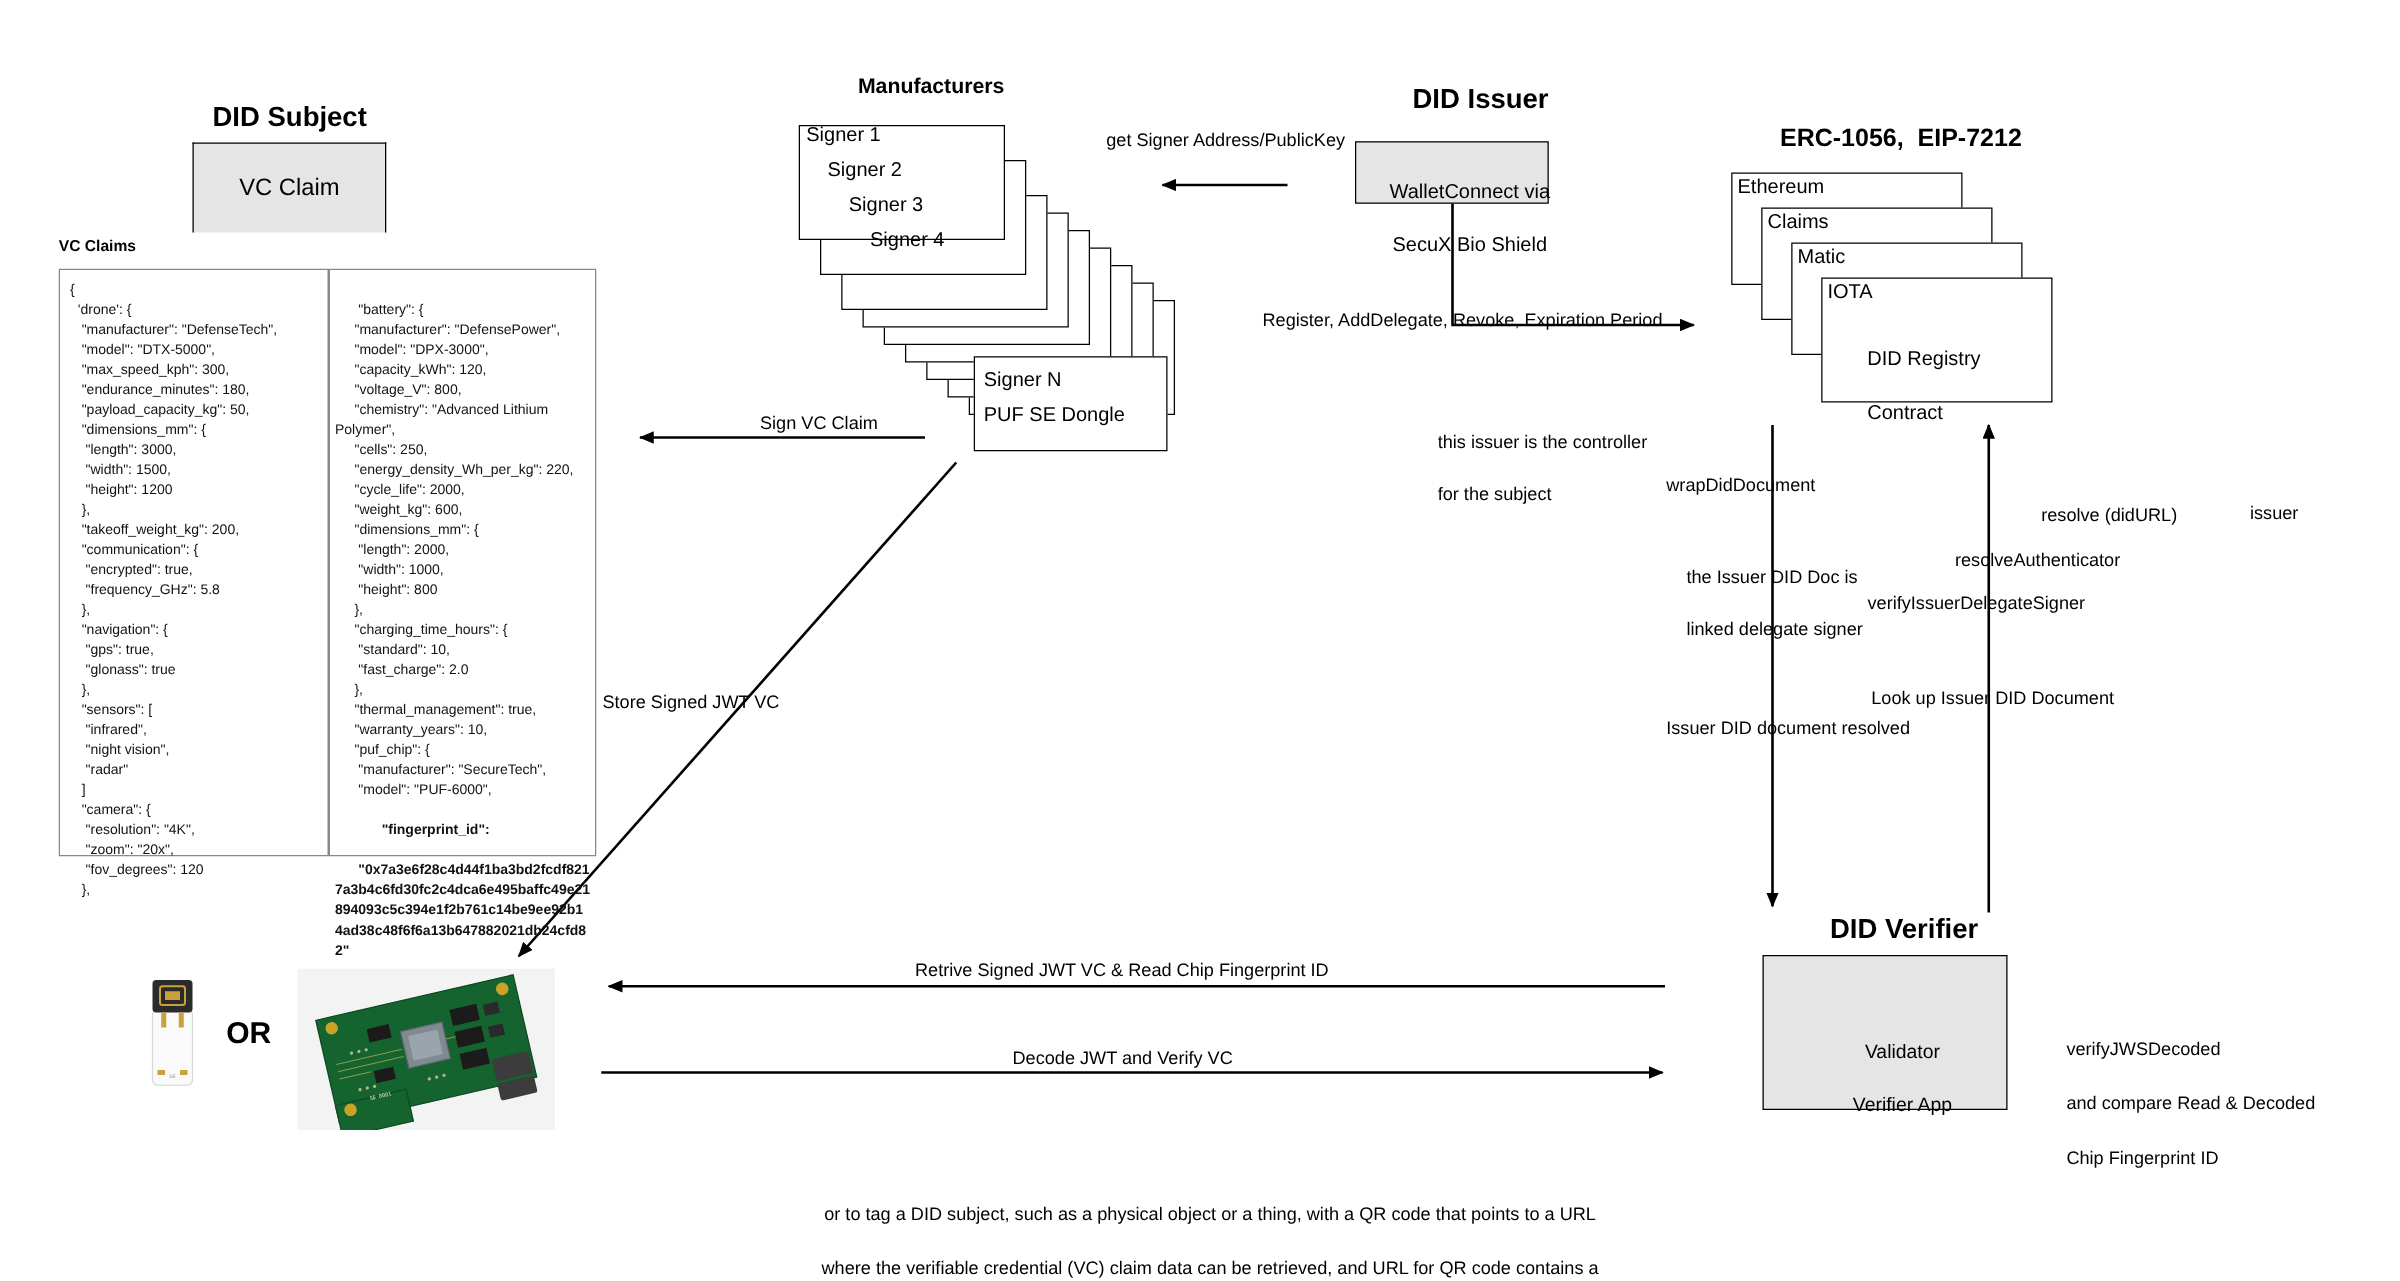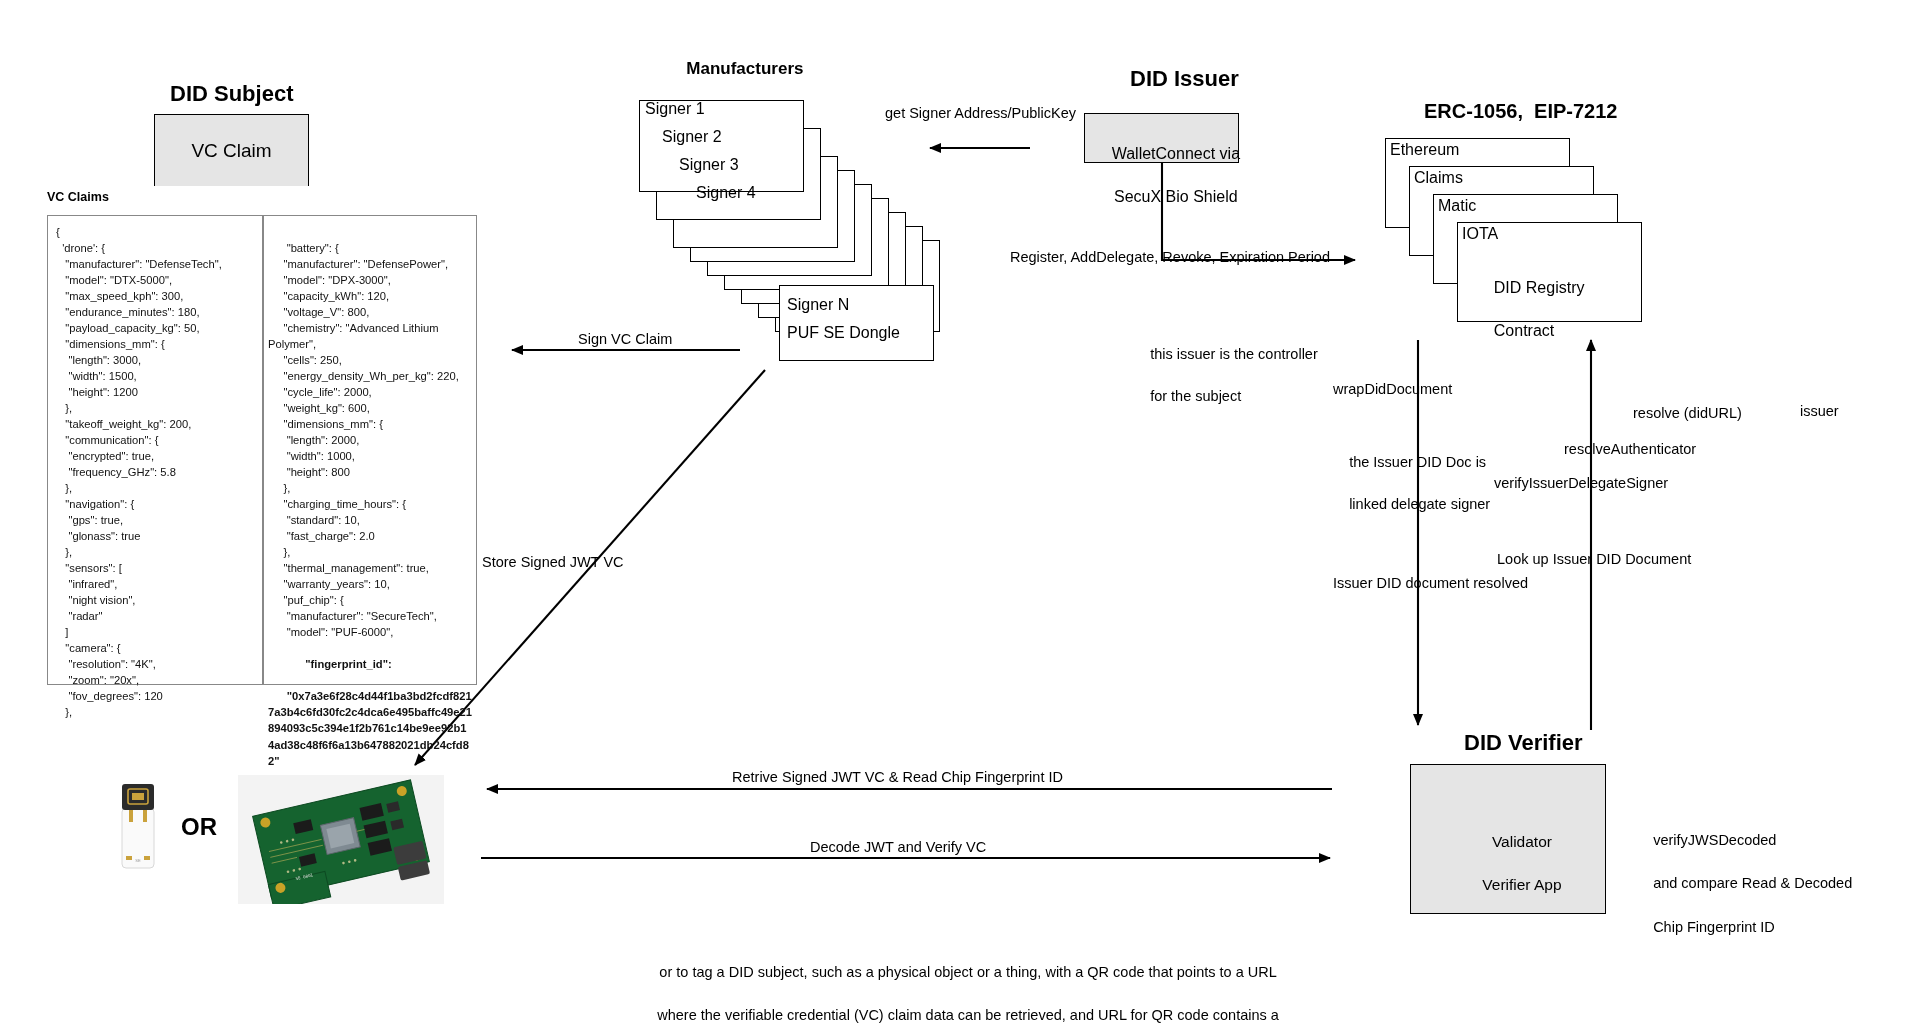--- a/index.html
+++ b/index.html
@@ -198,28 +198,28 @@
     <span>linked delegate signer</span>
   </div>
 
   <div class="lbl arrowtext" style="left:1633px;top:404px;">resolve (didURL)</div>
   <div class="lbl arrowtext" style="left:1800px;top:402px;">issuer</div>
   <div class="lbl arrowtext" style="left:1564px;top:440px;">resolveAuthenticator</div>
   <div class="lbl arrowtext" style="left:1494px;top:474px;">verifyIssuerDelegateSigner</div>
   <div class="lbl arrowtext" style="left:1497px;top:550px;">Look up Issuer DID Document</div>
   <div class="lbl arrowtext" style="left:1333px;top:574px;">Issuer DID document resolved</div>
 
-  <div class="lbl arrowtext" style="left:578px;top:330px;">Sign VC Claim</div>
+  <div class="lbl arrowtext" style="left:608px;top:330px;">Sign VC Claim</div>
   <div class="lbl arrowtext" style="left:482px;top:553px;">Store Signed JWT VC</div>
   <div class="lbl arrowtext" style="left:732px;top:768px;">Retrive Signed JWT VC &amp; Read Chip Fingerprint ID</div>
   <div class="lbl arrowtext" style="left:810px;top:838px;">Decode JWT and Verify VC</div>
 
   <div class="lbl title" style="left:1464px;top:729px;">DID Verifier</div>
 
-  <div class="box" style="left:1410px;top:764px;width:196px;height:150px;">
+  <div class="box" style="left:1410px;top:764px;width:196px;height:124px;">
     <div class="lbl" style="left:0;top:44px;width:196px;text-align:center;font-size:15.5px;line-height:1.4;">
       <span>Validator</span><br>
       <span>Verifier App</span>
     </div>
   </div>
 
   <div class="lbl arrowtext" style="left:1637px;top:808px;line-height:1.5;">
     <span>verifyJWSDecoded</span><br>
     <span>and compare Read &amp; Decoded</span><br>
     <span>Chip Fingerprint ID</span>

